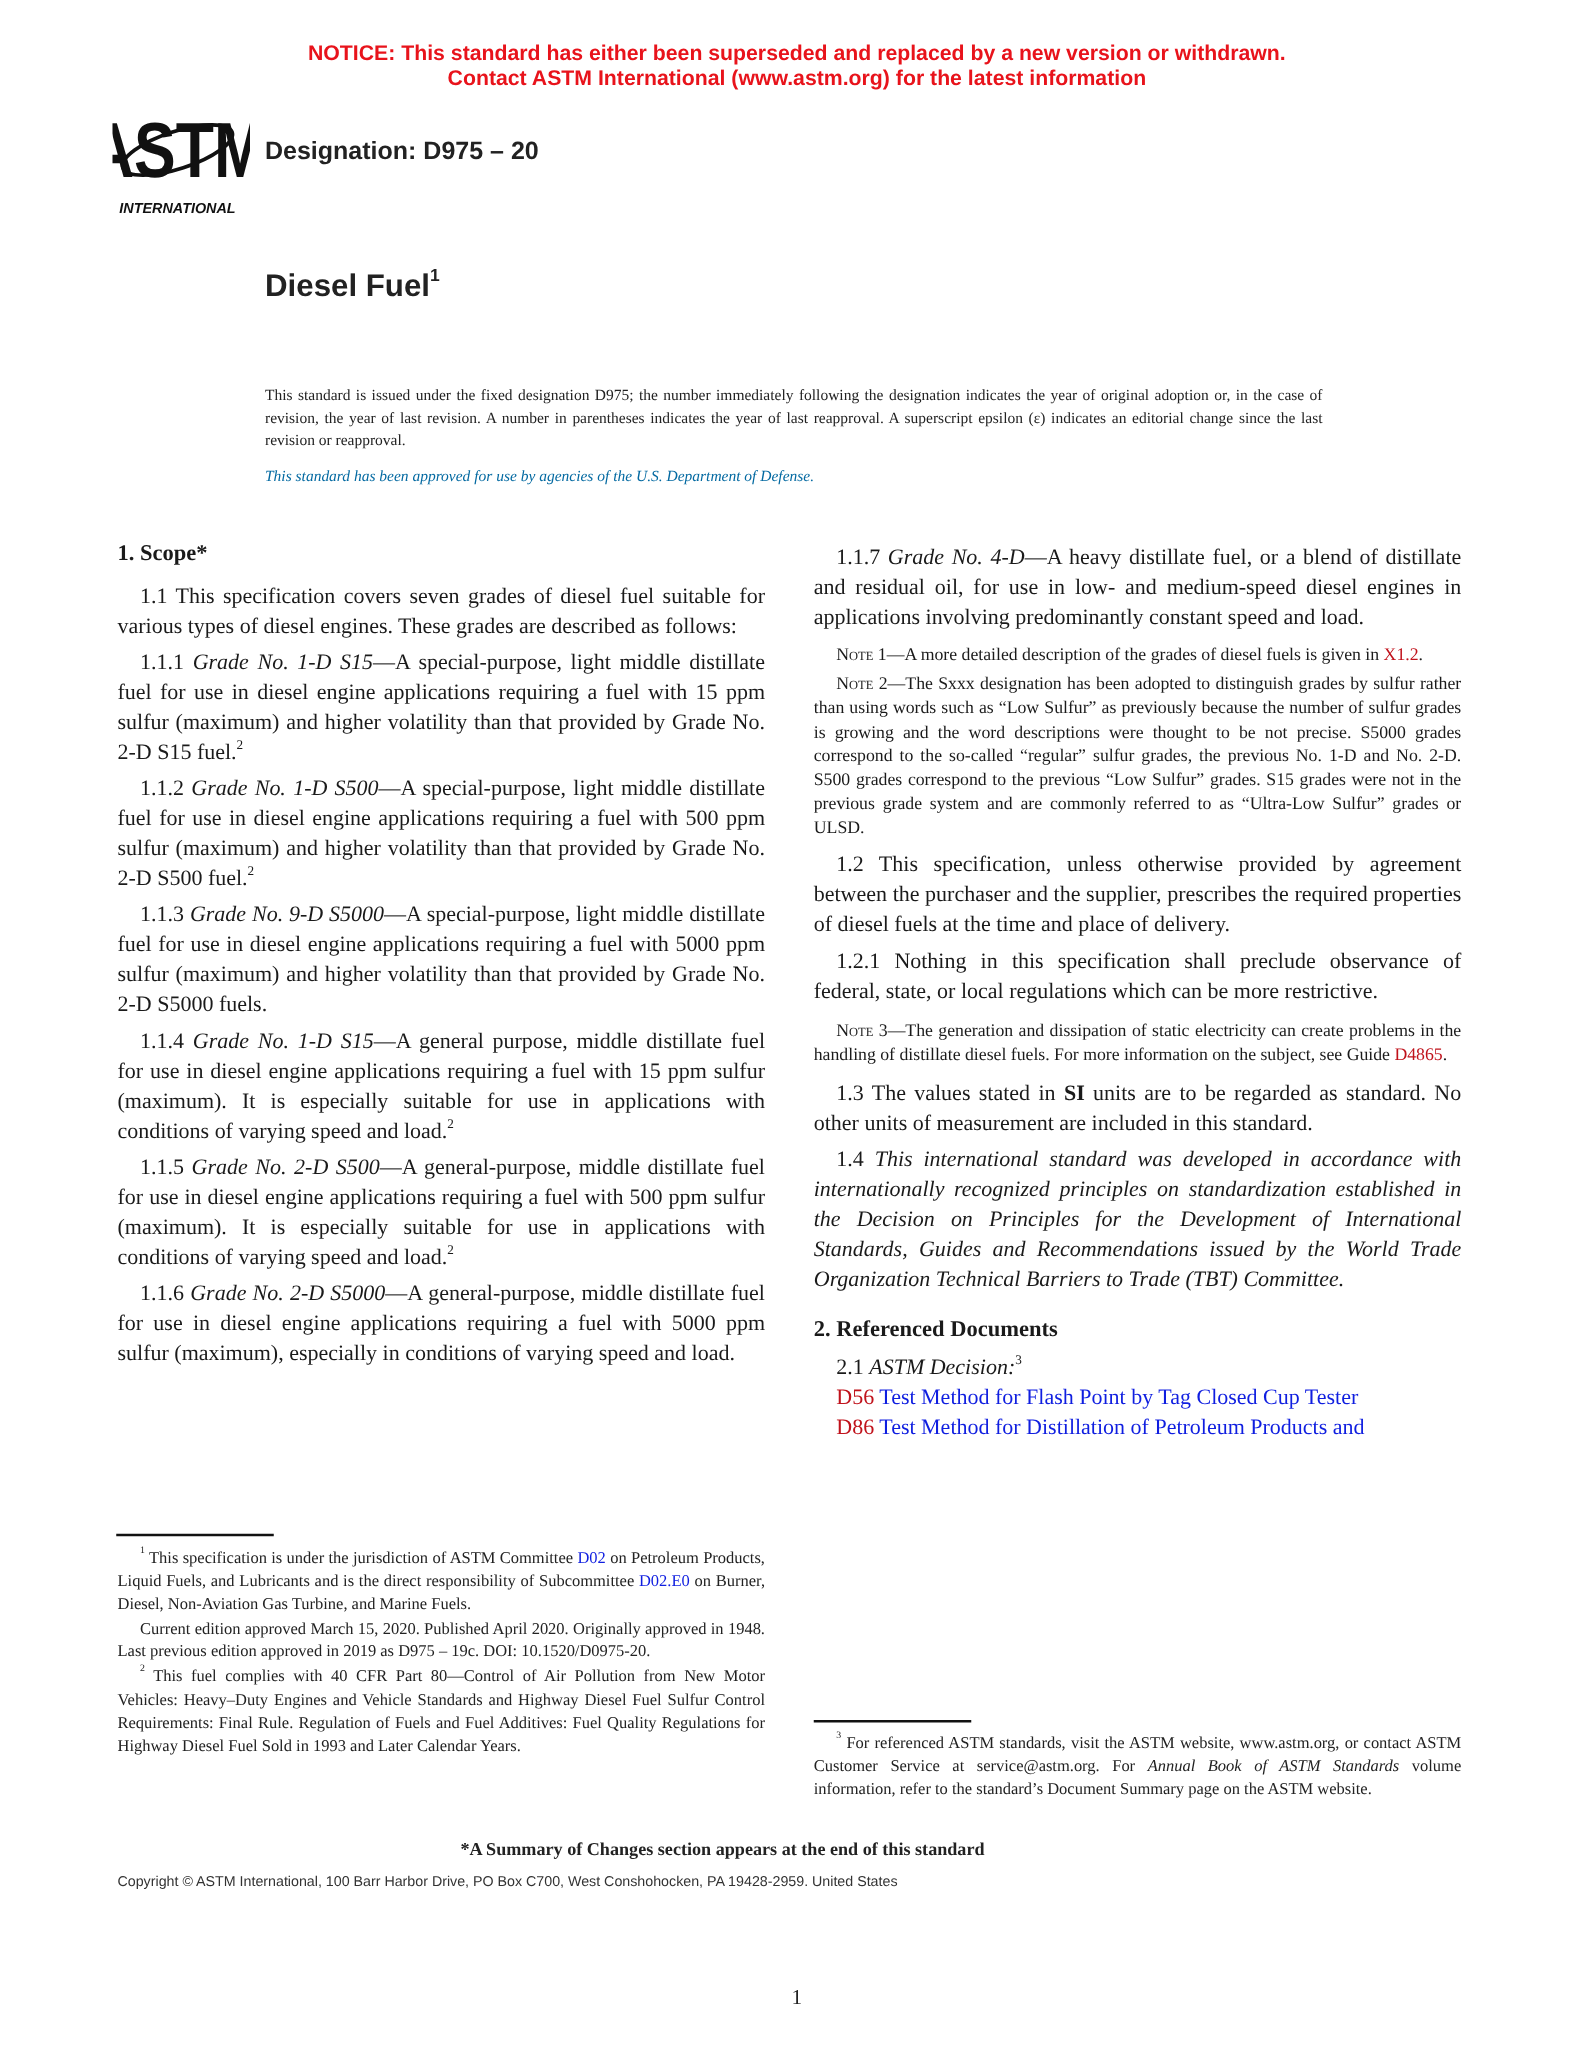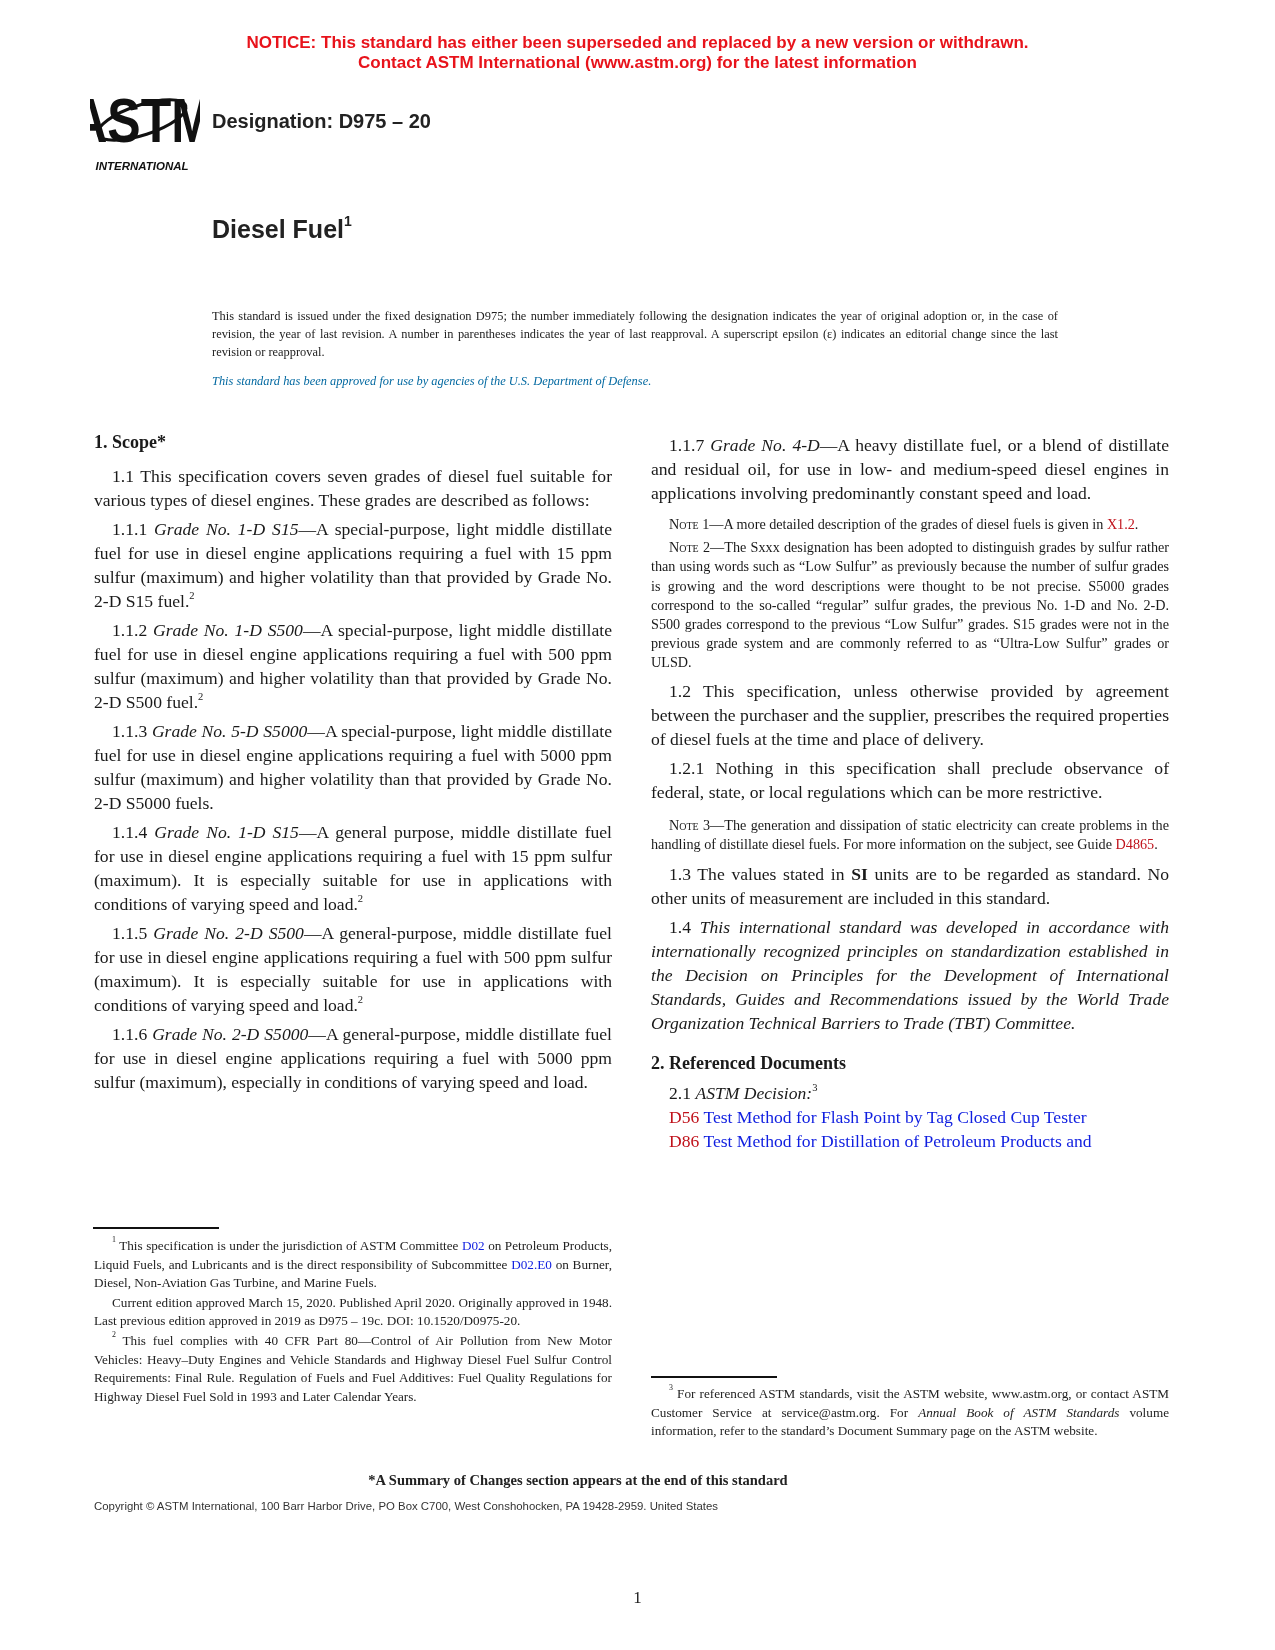--- a/index.html
+++ b/index.html
@@ -61,21 +61,21 @@
 
 <div id="issued">This standard is issued under the fixed designation D975; the number immediately following the designation indicates the year of original adoption or, in the case of revision, the year of last revision. A number in parentheses indicates the year of last reapproval. A superscript epsilon (ε) indicates an editorial change since the last revision or reapproval.</div>
 <div id="approved">This standard has been approved for use by agencies of the U.S. Department of Defense.</div>
 
 <div id="col-left" class="col">
   <div class="h">1.  Scope*</div>
   <p class="p" style="margin-top:4px">1.1 This specification covers seven grades of diesel fuel suitable for various types of diesel engines. These grades are described as follows:</p>
 
   <p class="p"><span>1.1.1</span> <span class="it">Grade No. 1-D S15</span><span>—A special-purpose, light middle distillate fuel for use in diesel engine applications requiring a fuel with 15 ppm sulfur (maximum) and higher volatility than that provided by Grade No. 2-D S15 fuel.</span><sup>2</sup></p>
   <p class="p"><span>1.1.2</span> <span class="it">Grade No. 1-D S500</span><span>—A special-purpose, light middle distillate fuel for use in diesel engine applications requiring a fuel with 500 ppm sulfur (maximum) and higher volatility than that provided by Grade No. 2-D S500 fuel.</span><sup>2</sup></p>
-  <p class="p"><span>1.1.3</span> <span class="it">Grade No. 5-D S5000</span><span>—A special-purpose, light middle distillate fuel for use in diesel engine applications requiring a fuel with 5000 ppm sulfur (maximum) and higher volatility than that provided by Grade No. 2-D S5000 fuels.</span></p>
+  <p class="p"><span>1.1.3</span> <span class="it">Grade No. 9-D S5000</span><span>—A special-purpose, light middle distillate fuel for use in diesel engine applications requiring a fuel with 5000 ppm sulfur (maximum) and higher volatility than that provided by Grade No. 2-D S5000 fuels.</span></p>
   <p class="p"><span>1.1.4</span> <span class="it">Grade No. 1-D S15</span><span>—A general purpose, middle distillate fuel for use in diesel engine applications requiring a fuel with 15 ppm sulfur (maximum). It is especially suitable for use in applications with conditions of varying speed and load.</span><sup>2</sup></p>
   <p class="p"><span>1.1.5</span> <span class="it">Grade No. 2-D S500</span><span>—A general-purpose, middle distillate fuel for use in diesel engine applications requiring a fuel with 500 ppm sulfur (maximum). It is especially suitable for use in applications with conditions of varying speed and load.</span><sup>2</sup></p>
   <p class="p"><span>1.1.6</span> <span class="it">Grade No. 2-D S5000</span><span>—A general-purpose, middle distillate fuel for use in diesel engine applications requiring a fuel with 5000 ppm sulfur (maximum), especially in conditions of varying speed and load.</span></p>
 </div>
 
 <div id="col-right" class="col">
   <p class="p"><span>1.1.7</span> <span class="it">Grade No. 4-D</span><span>—A heavy distillate fuel, or a blend of distillate and residual oil, for use in low- and medium-speed diesel engines in applications involving predominantly constant speed and load.</span></p>
 
   <p class="note" style="margin-top:10px"><span class="sc">Note 1</span><span>—A more detailed description of the grades of diesel fuels is given in </span><span class="red">X1.2</span><span>.</span></p>
   <p class="note"><span class="sc">Note 2</span><span>—The Sxxx designation has been adopted to distinguish grades by sulfur rather than using words such as “Low Sulfur” as previously because the number of sulfur grades is growing and the word descriptions were thought to be not precise. S5000 grades correspond to the so-called “regular” sulfur grades, the previous No. 1-D and No. 2-D. S500 grades correspond to the previous “Low Sulfur” grades. S15 grades were not in the previous grade system and are commonly referred to as “Ultra-Low Sulfur” grades or ULSD.</span></p>

